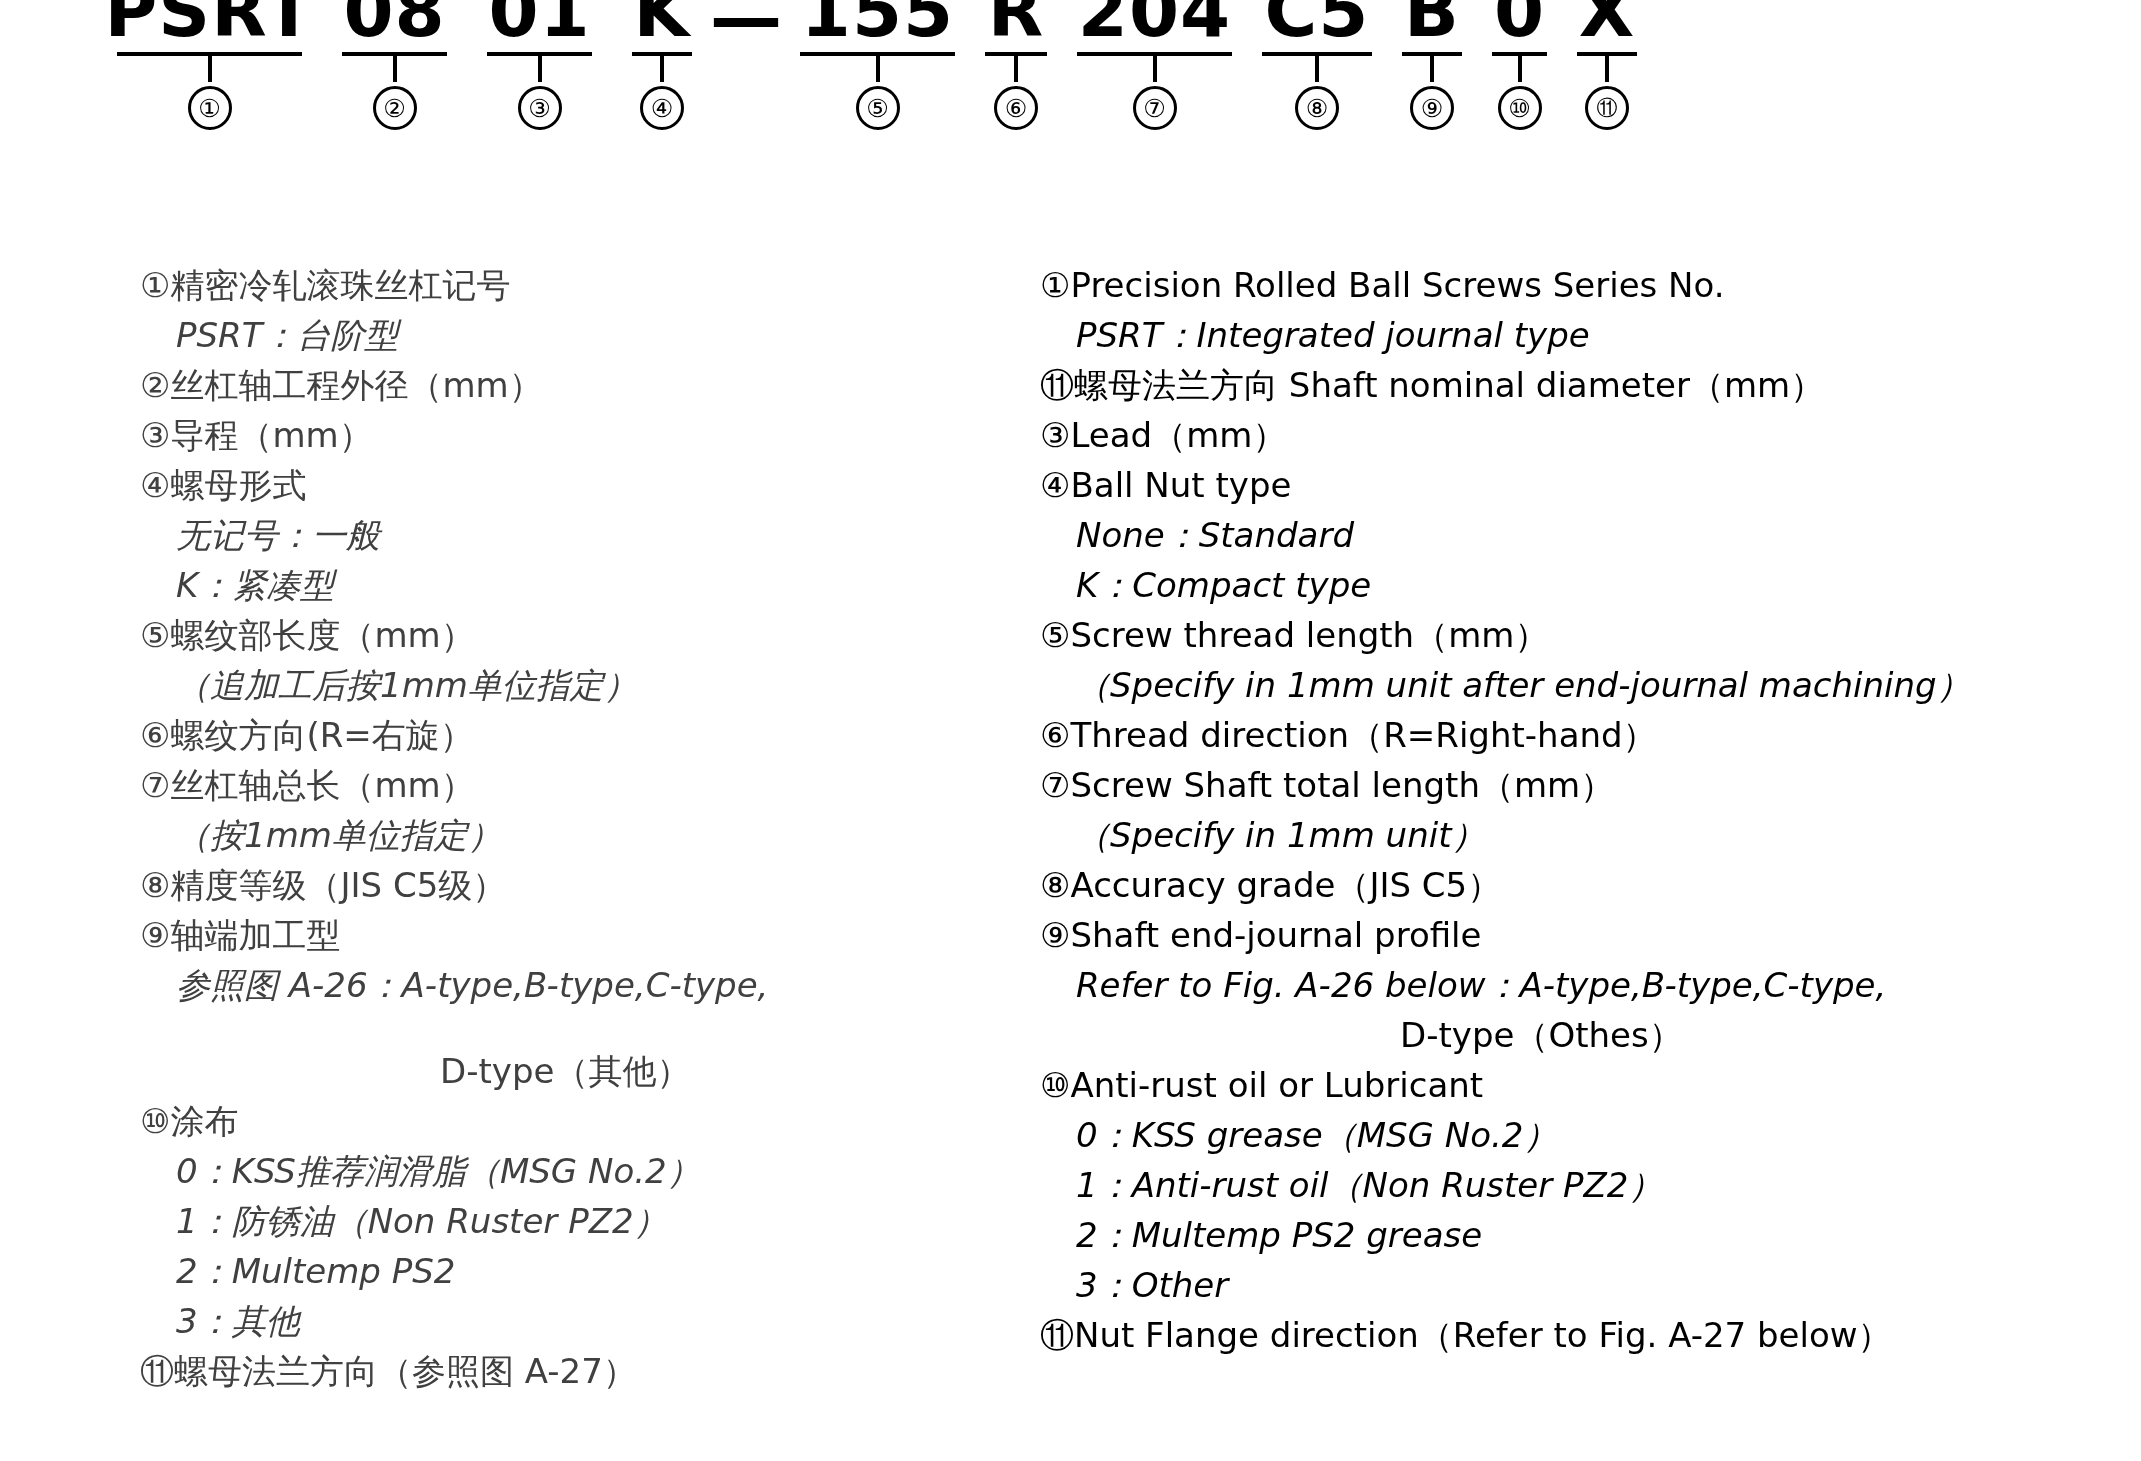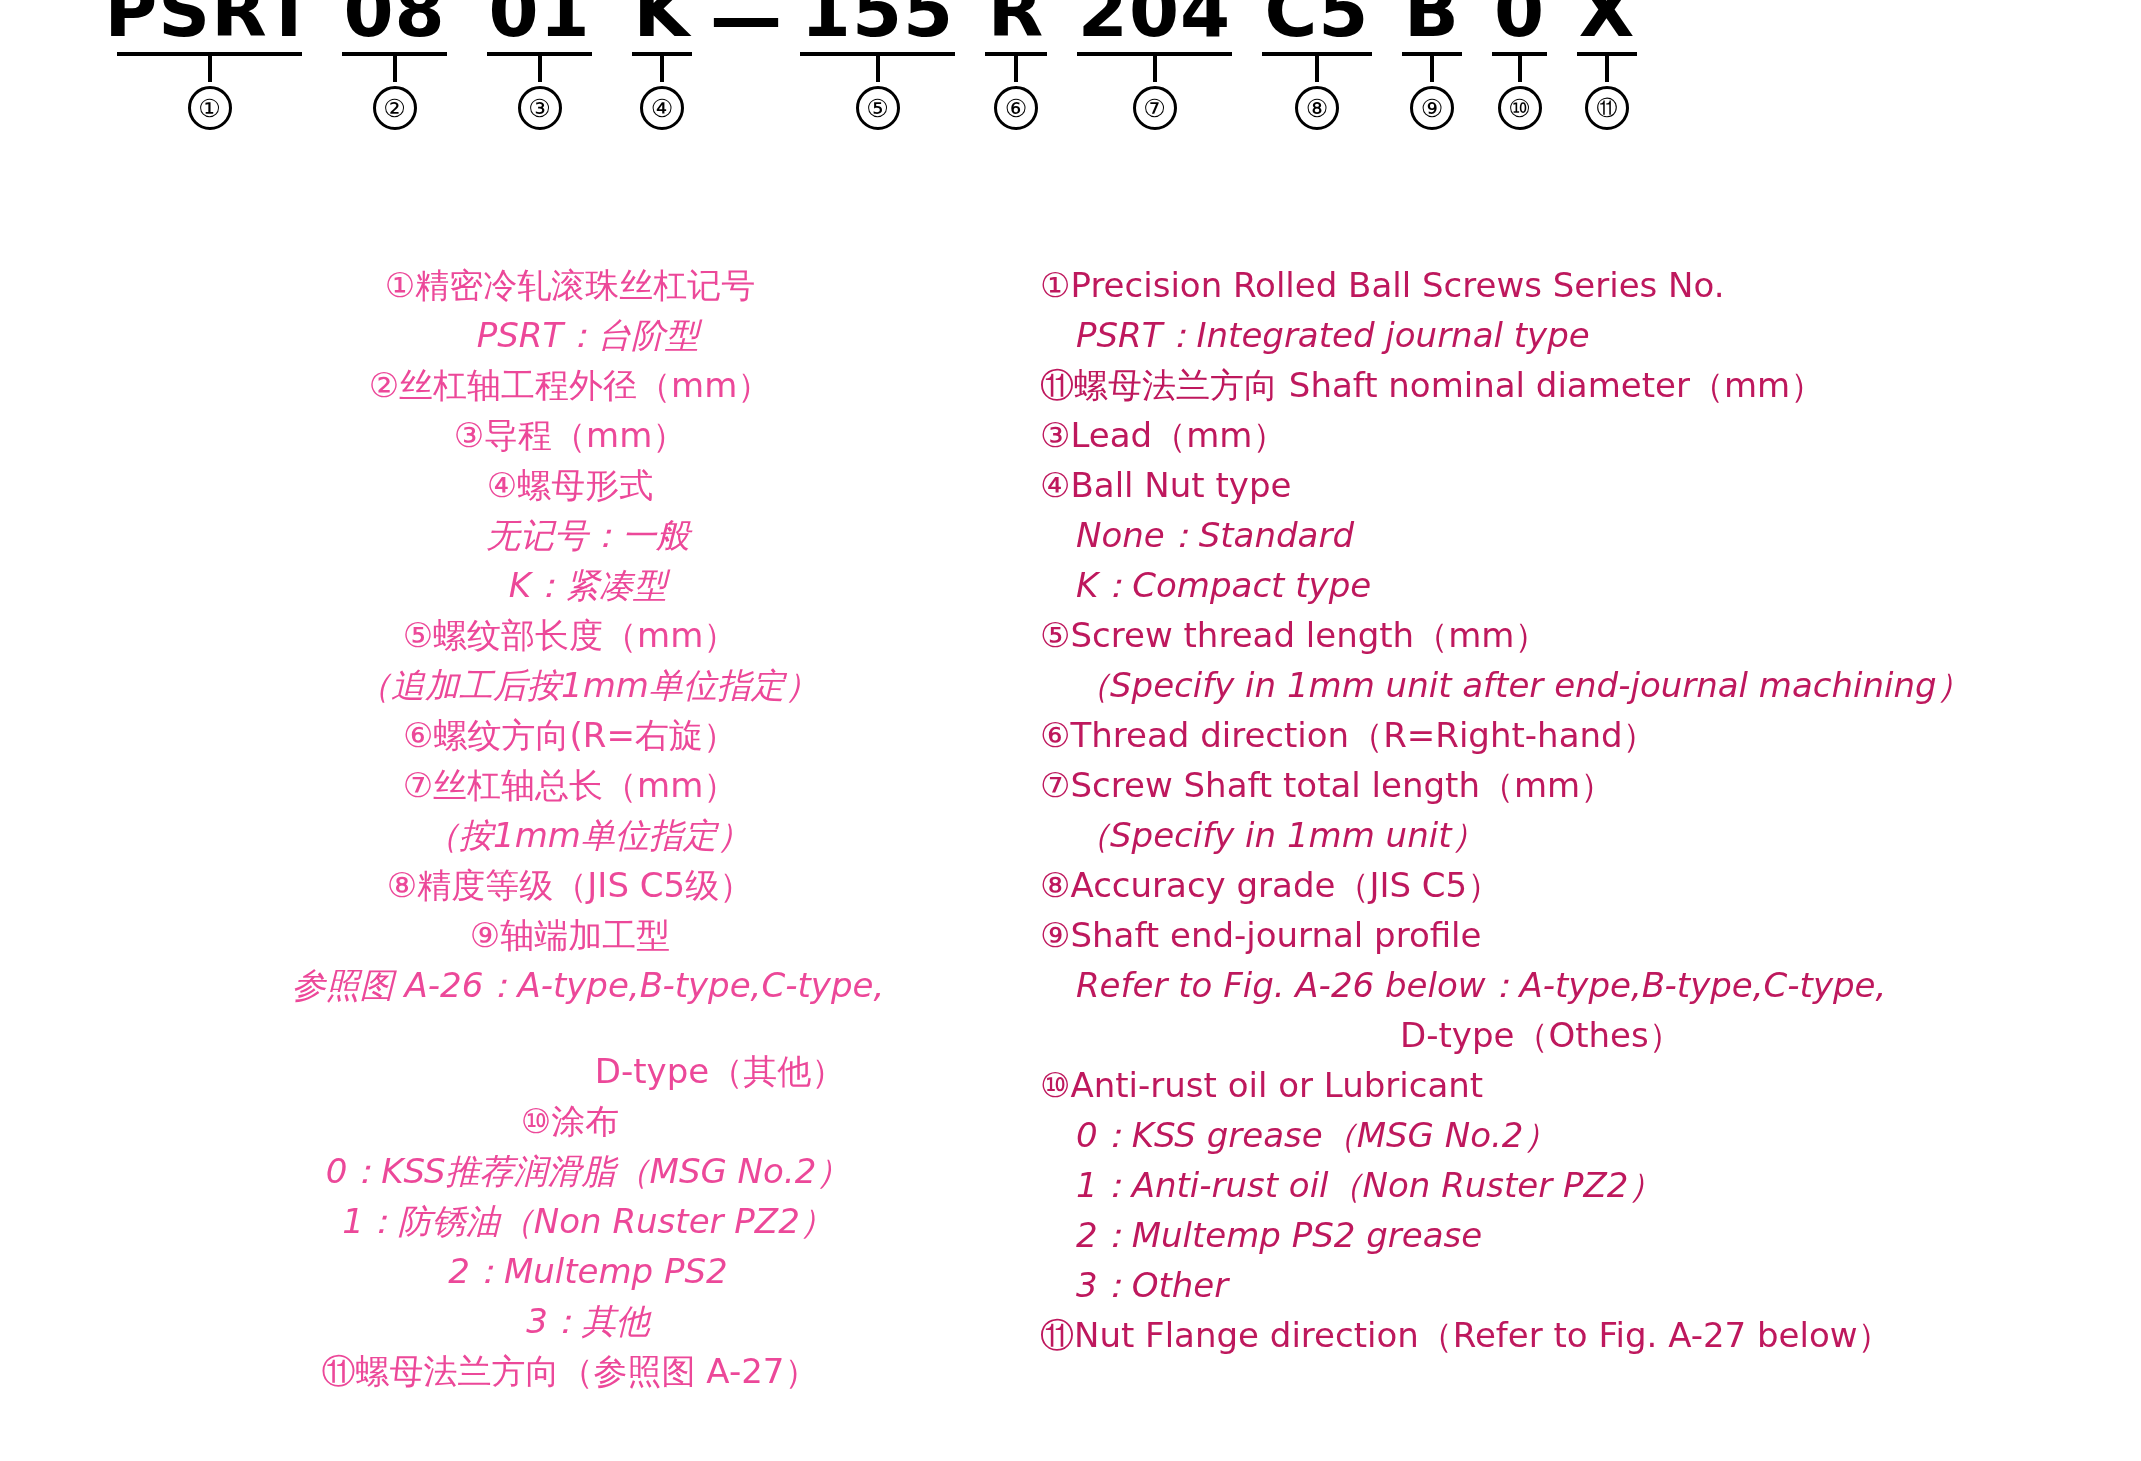--- a/index.html
+++ b/index.html
@@ -86,22 +86,22 @@
   
   .columns {
     display: flex;
     padding: 40px 0 0 0;
   }
   .col {
     width: 1000px;
     padding-left: 140px;
     box-sizing: border-box;
   }
-  .col.zh { color: #ec4899; text-align: center; }
-  .col.en { color: #be185d; padding-left: 40px; }
+  .col.zh { color: #404040; }
+  .col.en { color: #000000; padding-left: 40px; }
   .line {
     font-size: 34px;
     line-height: 50px;
     white-space: pre;
   }
   .indent1 { padding-left: 36px; font-style: italic; }
   .indent2 { padding-left: 300px; margin-top: 36px; }
   .indent2en { padding-left: 360px; }
 </style>
 </head>

